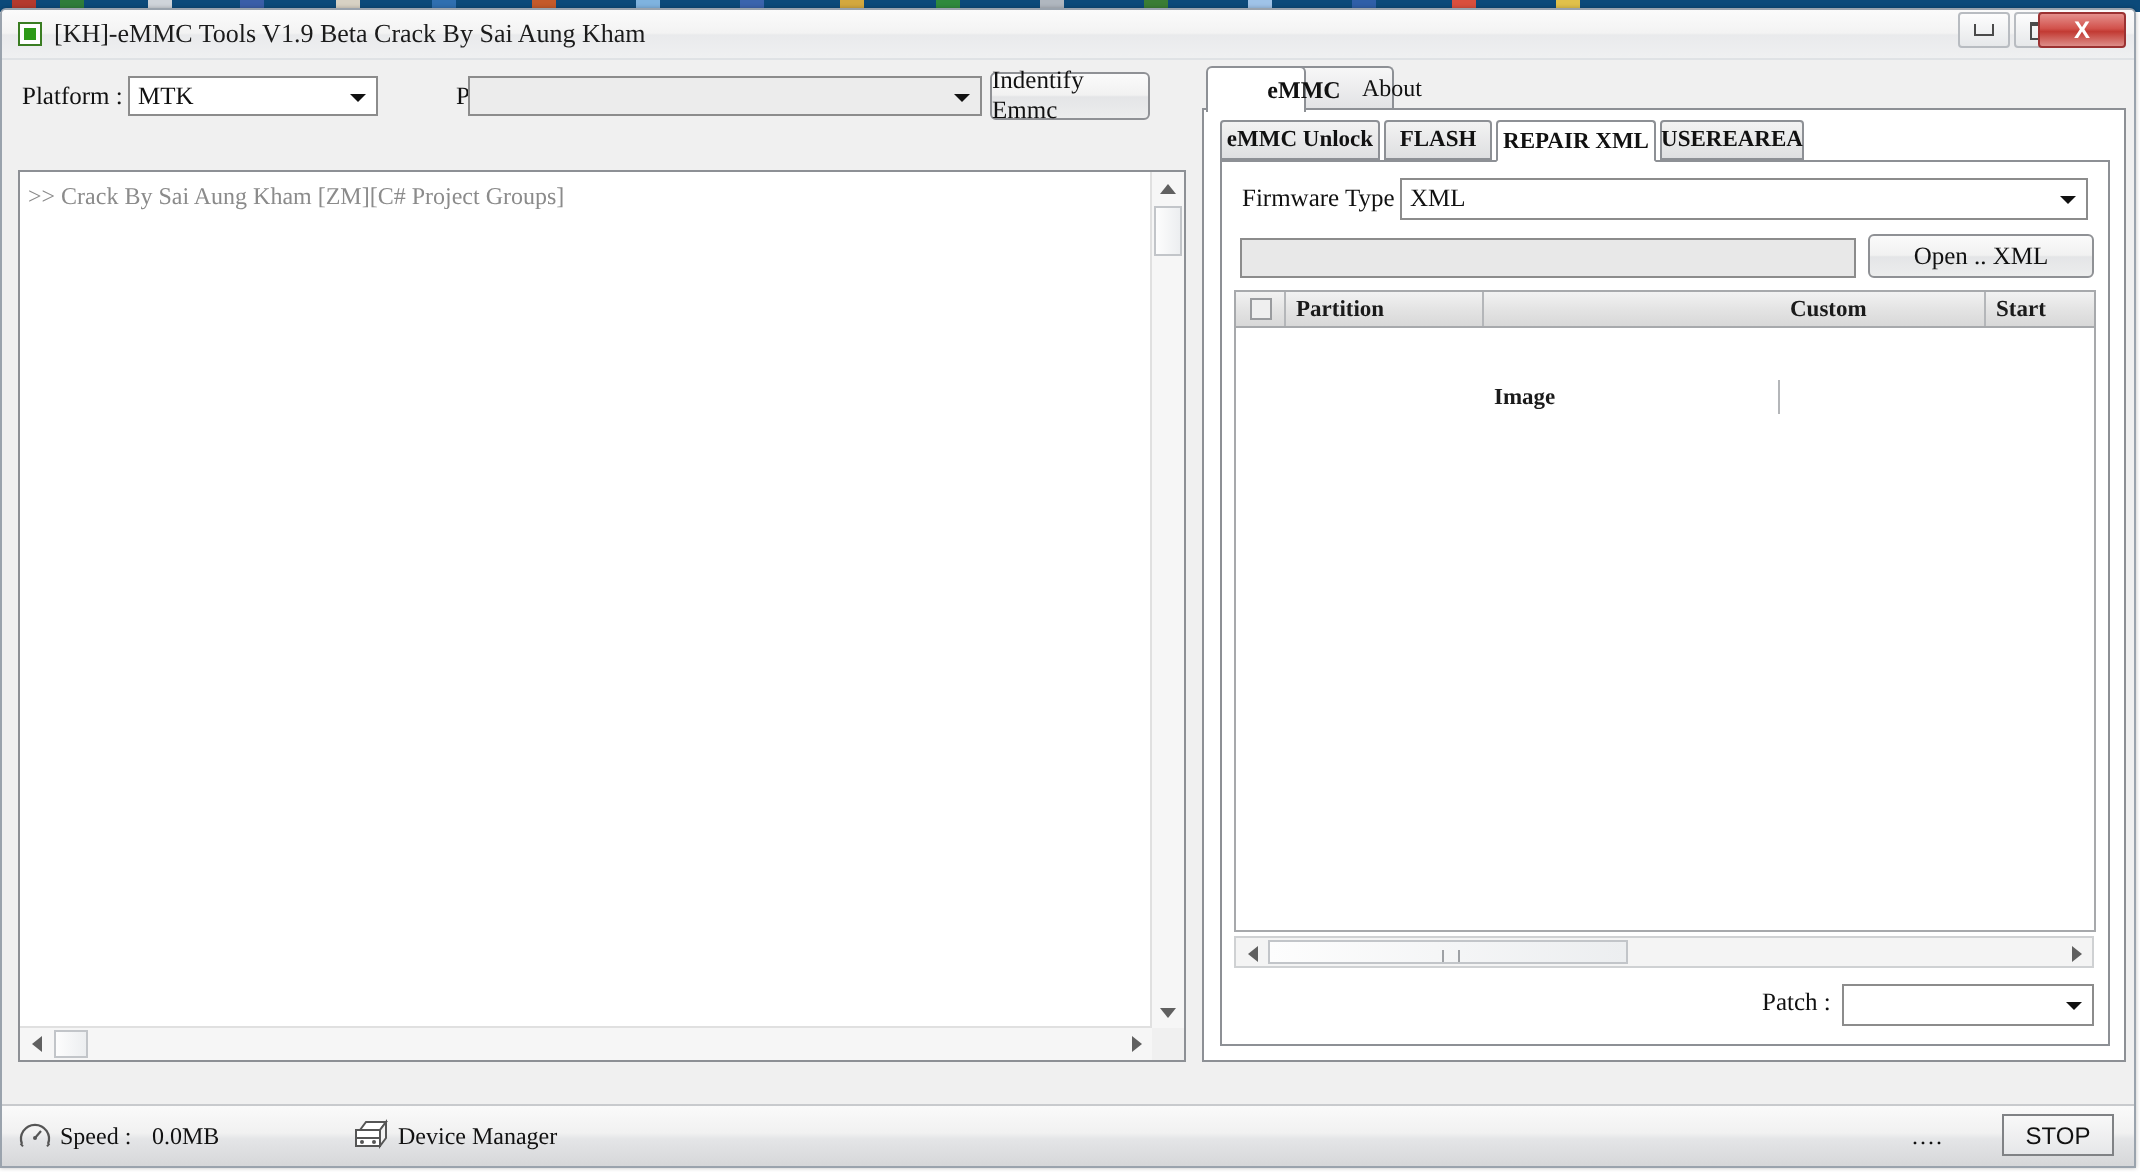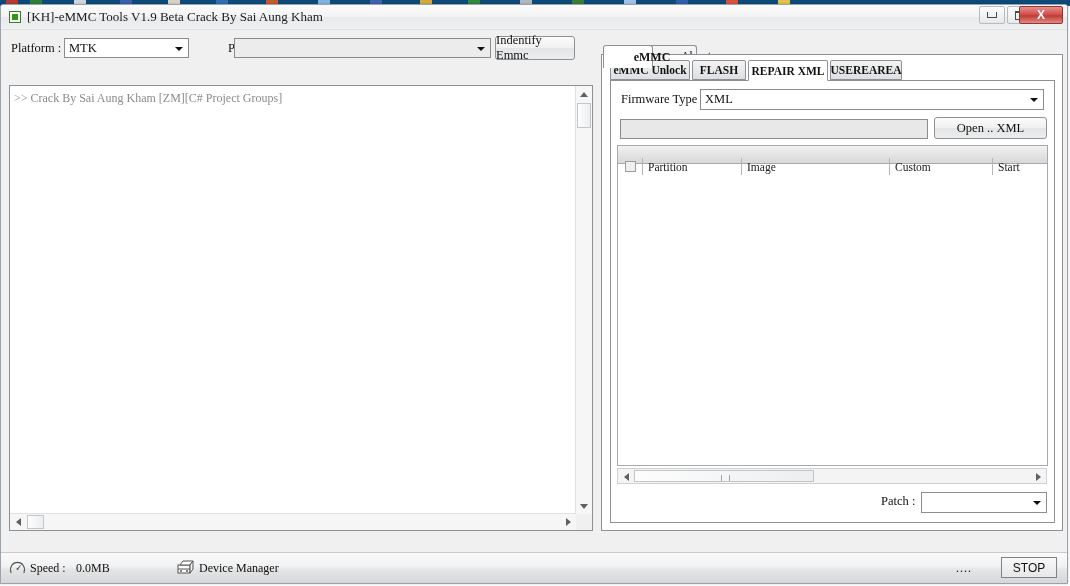--- a/index.html
+++ b/index.html
@@ -174,21 +174,21 @@
     left: 8px; top: 60px;
     width: 584px; height: 466px;
   }
   .tabstrip {
     position: absolute;
     left: 0; top: 0;
     width: 100%; height: 21px;
   }
   .tab {
     position: absolute;
-    top: 12px;
+    top: 0;
     height: 21px;
     box-sizing: border-box;
     border: 1px solid #8d9095;
     border-bottom: none;
     border-radius: 3px 3px 0 0;
     font-family: "Liberation Serif", serif;
     font-size: 12px;
     display: flex; align-items: center; justify-content: center;
     background: linear-gradient(to bottom, #f7f7f7, #e2e3e5);
     color: #111;
@@ -348,45 +348,45 @@
     overflow: hidden;
   }
   #grid-head {
     position: relative;
     height: 17px;
     background: linear-gradient(to bottom, #f2f2f2 0%, #e4e4e4 50%, #d8d8d8 100%);
     border-bottom: 1px solid #a7a9ac;
   }
   .gcell {
     position: absolute;
-    top: 12px;
+    top: 0;
     height: 17px;
     box-sizing: border-box;
     border-right: 1px solid #b4b6b9;
     font-family: "Liberation Serif", serif;
     font-size: 11.5px;
-    font-weight: normal;
+    font-weight: bold;
     color: #1a1a1a;
     display: flex;
     align-items: center;
     padding-left: 5px;
     cursor: default;
     white-space: nowrap;
     text-align: center;
   }
   #gc-check { left: 0; width: 25px; padding-left: 0; justify-content: center; }
   #gc-check i {
     display: block;
     width: 11px; height: 11px;
     box-sizing: border-box;
     border: 1px solid #999b9e;
     background: #efefef;
   }
   #gc-partition { left: 25px; width: 99px; }
-  #gc-image { left: 124px; width: 148px; }
+  #gc-image { left: 124px; width: 148px; margin-top: 44px; }
   #gc-custom { left: 272px; width: 103px; }
   #gc-start { left: 375px; width: 56px; border-right: none; }
 
   #grid-hscroll {
     position: absolute;
     left: 6px; right: 7px;
     bottom: 38px;
     height: 16px;
     background: #f4f4f4;
     border: 1px solid #cfd1d3;

